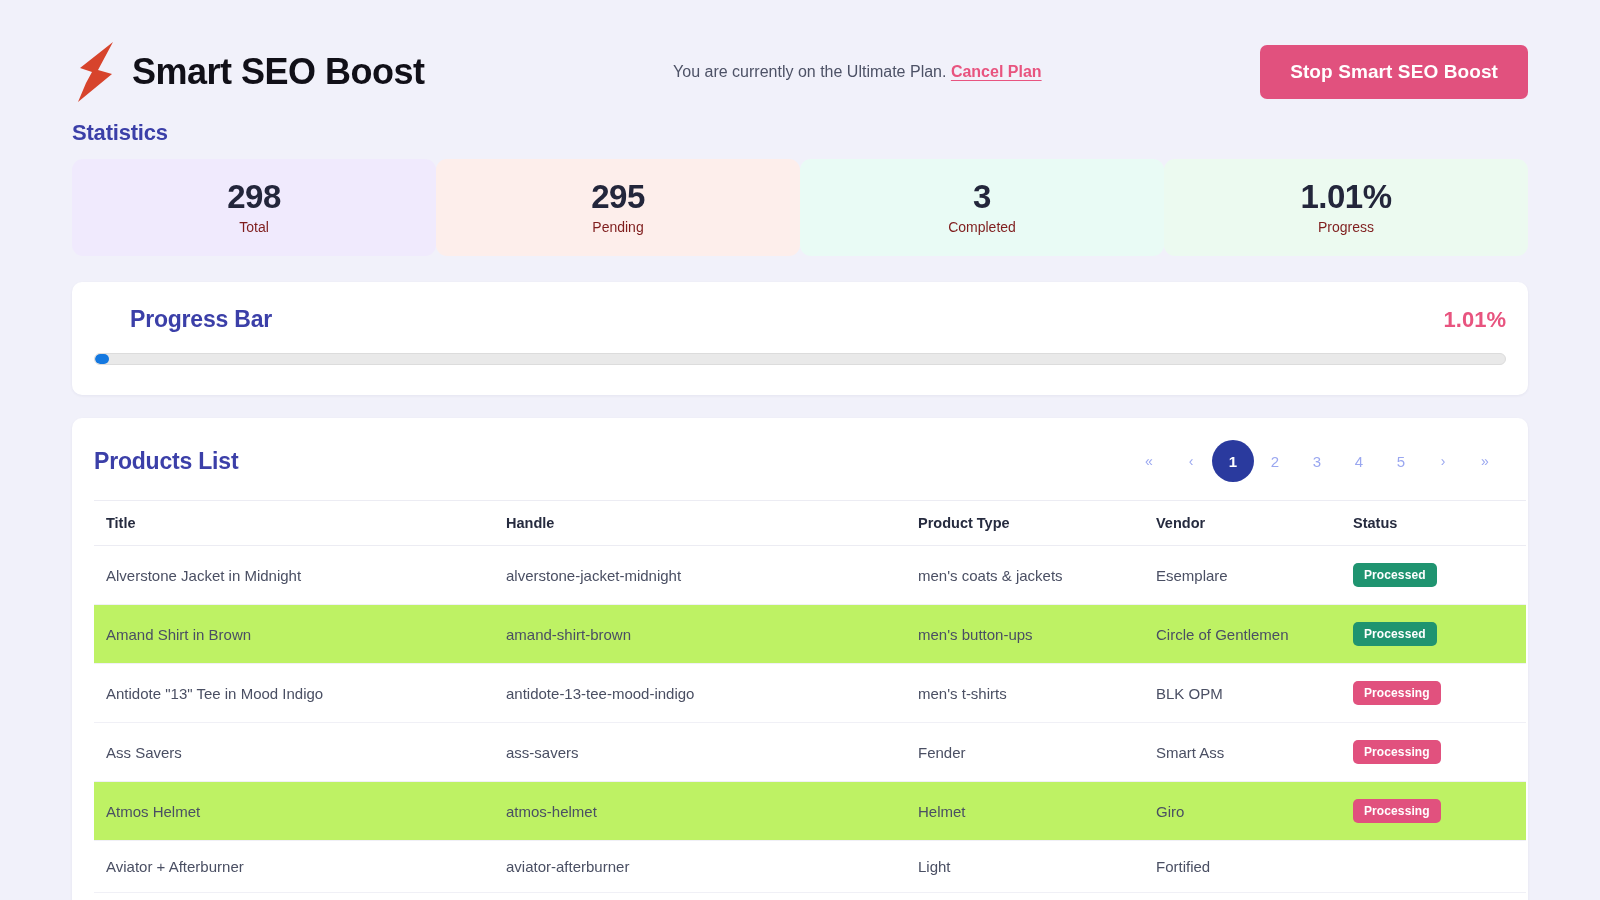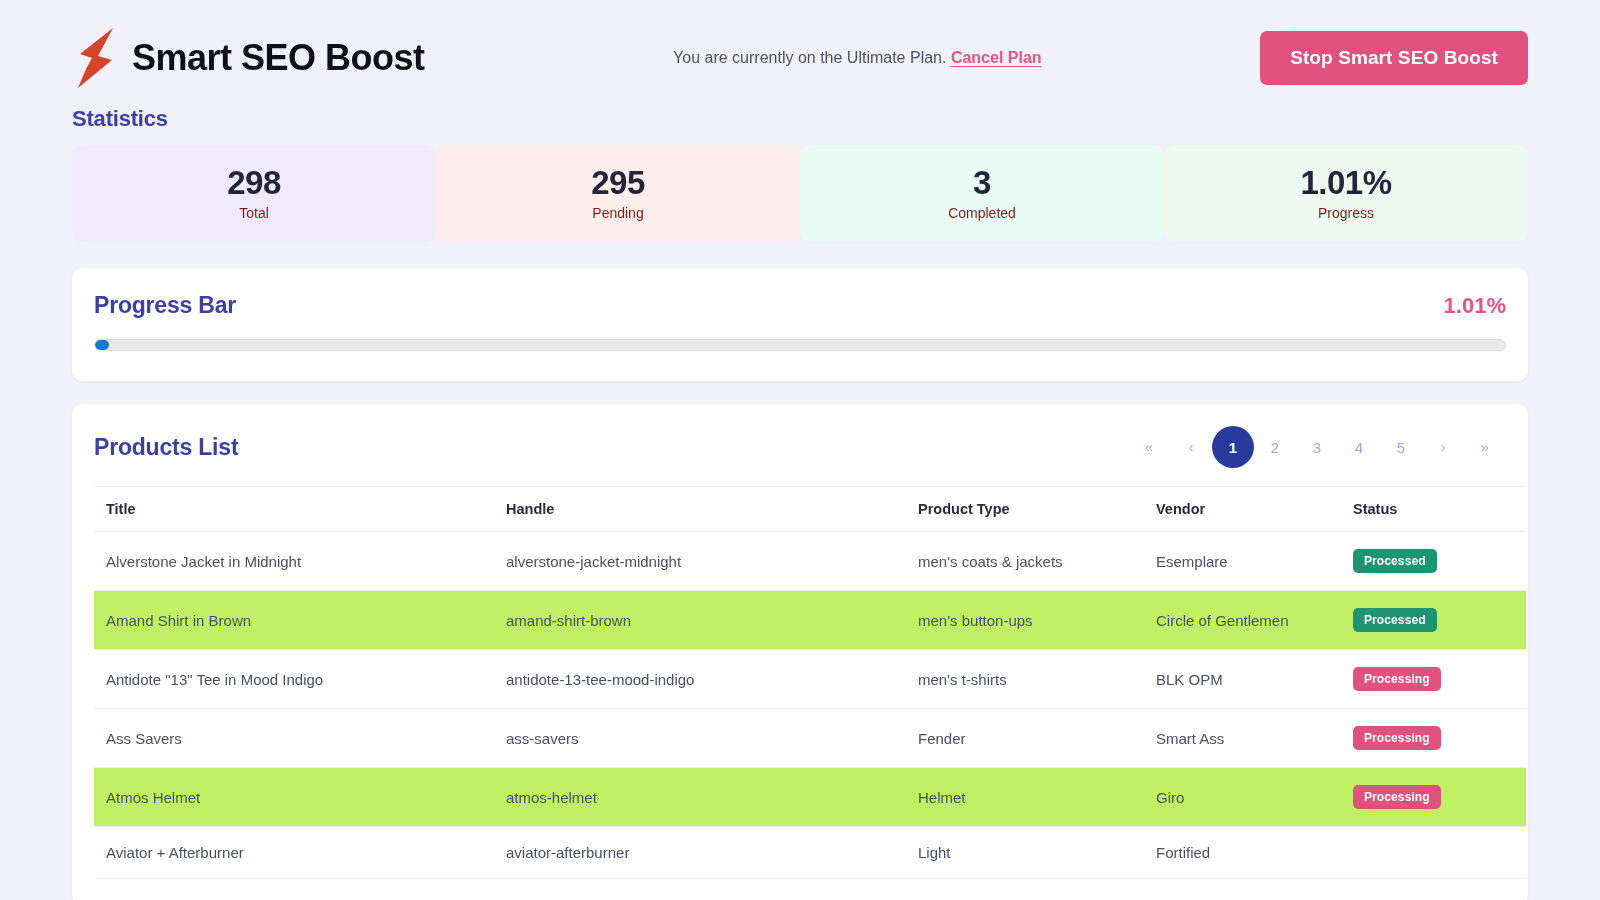--- a/index.html
+++ b/index.html
@@ -13,21 +13,21 @@
   body {
     background: #f1f1fa;
     font-family: "Liberation Sans", sans-serif;
     color: #2c3144;
     -webkit-font-smoothing: antialiased;
   }
 
   .page {
     width: 1600px;
     height: 900px;
-    padding: 2px 72px;
+    padding: 16px 72px;
     position: relative;
   }
 
   
   .topbar {
     display: flex;
     align-items: center;
     height: 104px;
     padding-top: 8px;
   }
@@ -145,20 +145,21 @@
     align-items: baseline;
     justify-content: space-between;
     margin-bottom: 20px;
   }
 
   .progress-title {
     font-size: 23px;
     font-weight: 700;
     color: #3b3fa8;
     letter-spacing: -0.2px;
+    margin-left: 36px;
   }
 
   .progress-pct {
     font-size: 22px;
     font-weight: 700;
     color: #e8547f;
   }
 
   .progress-track {
     height: 12px;

